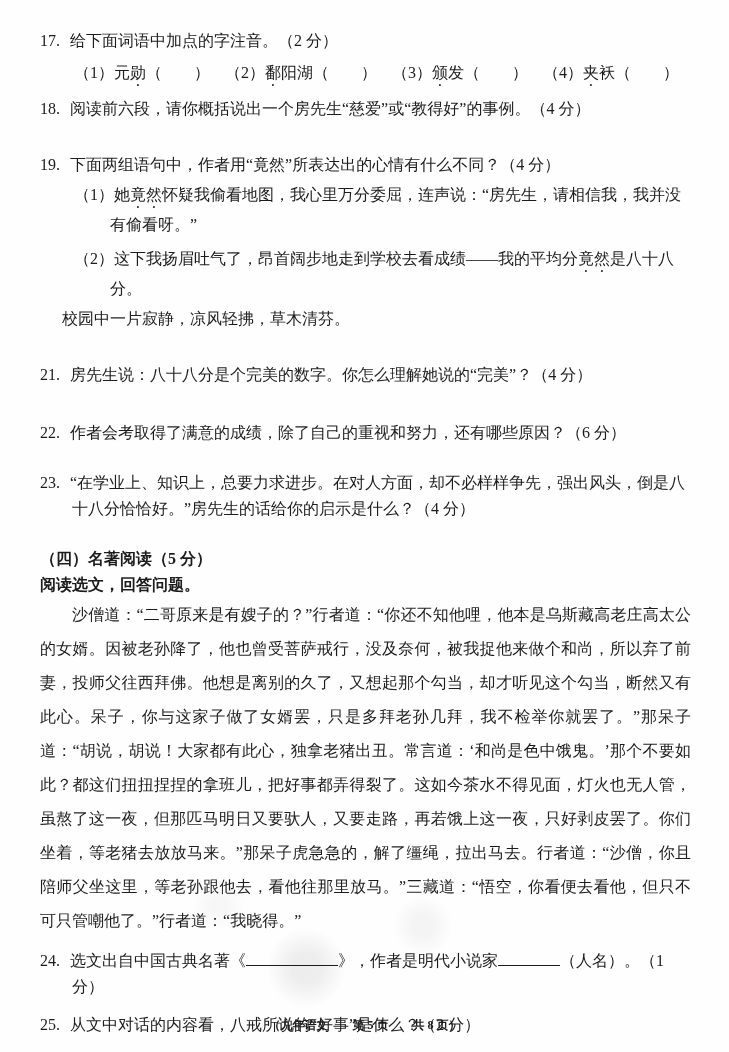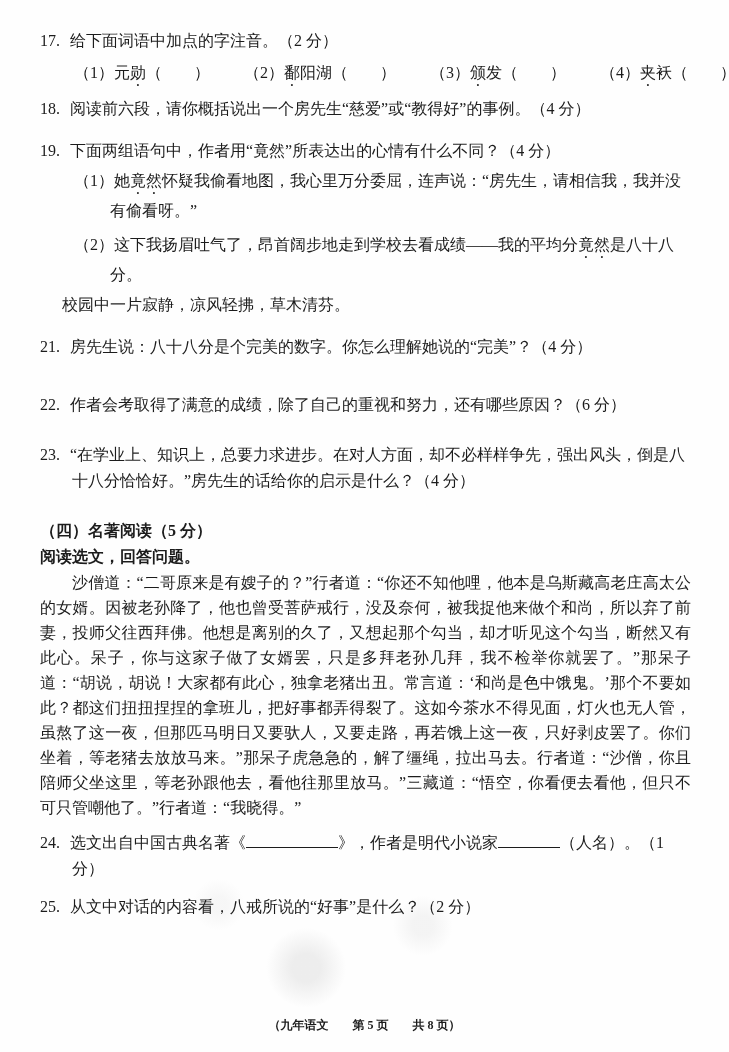--- a/index.html
+++ b/index.html
@@ -23,35 +23,35 @@
     padding:28px 38px 0 40px;
     font-size:16px;
     line-height:26px;
   }
   .q{padding-left:32px;text-indent:-32px;margin:0;}
   .qnum{display:inline-block;width:30px;text-indent:0;}
   .sub{padding-left:36px;text-indent:-36px;margin:4px 0 0 34px;}
   .options-row{
     display:flex;flex-wrap:nowrap;
     margin:6px 0 0 34px;
-    column-gap:34px;
+    column-gap:15px;
     white-space:nowrap;
   }
   .scene-line{margin:4px 0 0 22px;}
   .gap-lg{margin-top:48px;}
-  .gap-md{margin-top:16px;}
+  .gap-md{margin-top:30px;}
   .gap-sm{margin-top:24px;}
   .bold{font-weight:normal;}
   .section-head{font-weight:bold;margin-top:24px;}
   .intro-line{font-weight:bold;margin:0;}
   .passage{
     margin:0;
     text-align:justify;
     text-indent:2em;
-    line-height:25px;
+    line-height:34px;
   }
   .dot-em{
     -webkit-text-emphasis:filled dot;
     -webkit-text-emphasis-position:under;
     text-emphasis:filled dot;
     text-emphasis-position:under right;
   }
   .blank{
     display:inline-block;
     border-bottom:1.5px solid #1c1c1c;

